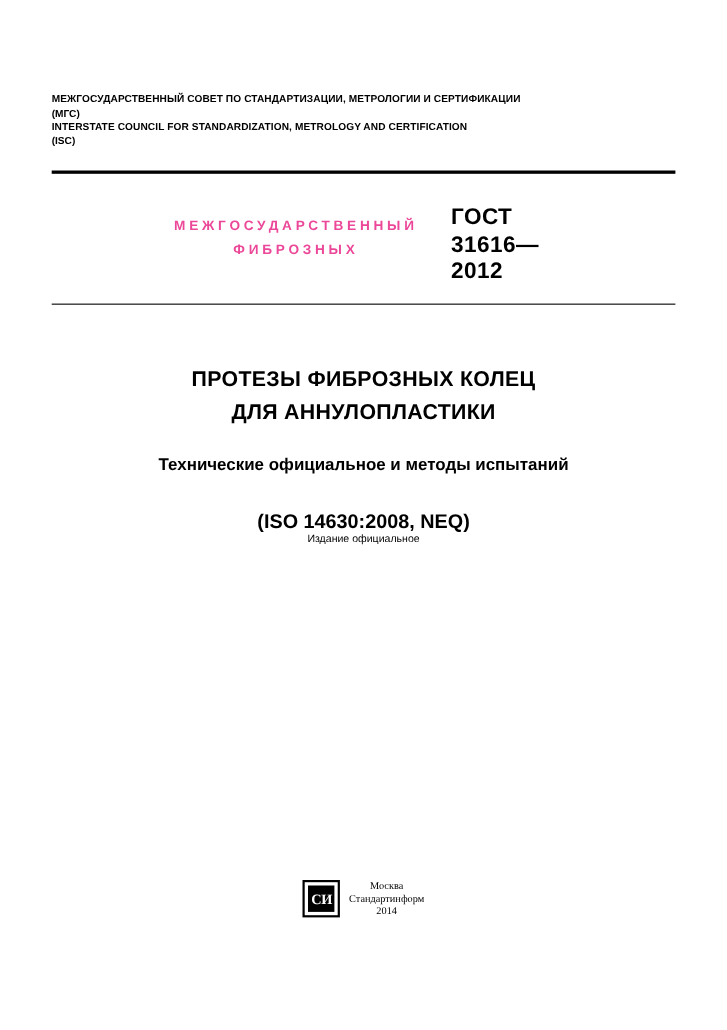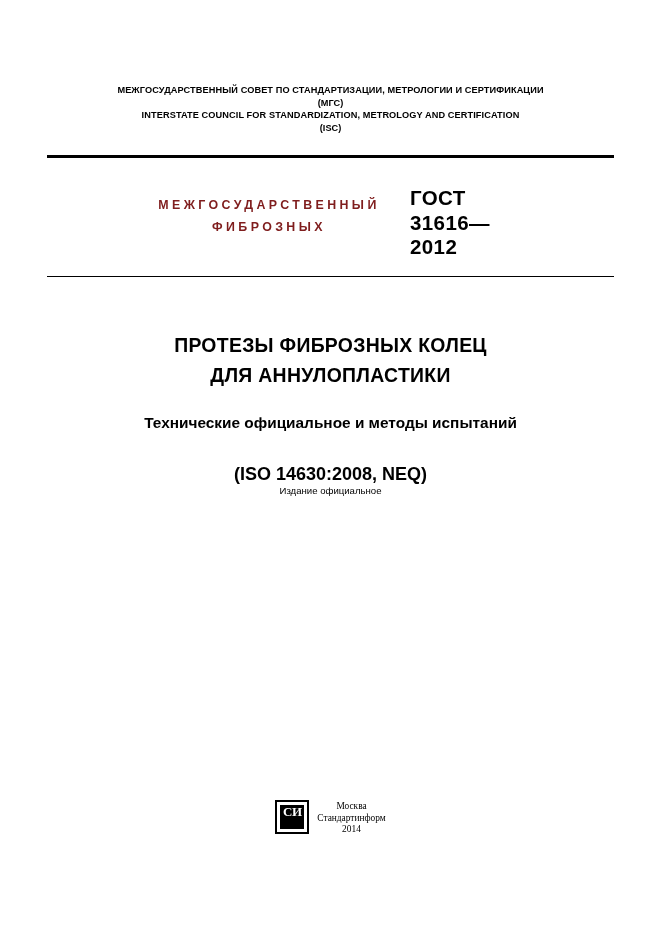--- a/index.html
+++ b/index.html
@@ -23,21 +23,21 @@
     height: 936px;
     background: #ffffff;
   }
 
   
   .header-block {
     position: absolute;
     left: 47px;
     top: 84px;
     width: 567px;
-    text-align: center;
+    text-align: left;
   }
   .header-line {
     font-size: 9.2px;
     font-weight: bold;
     line-height: 12.6px;
     letter-spacing: 0.1px;
   }
   .header-sub {
     font-size: 9.2px;
     font-weight: bold;
@@ -70,21 +70,21 @@
   .std-label {
     position: absolute;
     left: 62px;
     top: 8px;
     width: 320px;
     text-align: center;
     font-size: 12.4px;
     font-weight: bold;
     letter-spacing: 3.4px;
     line-height: 22px;
-    color: #7f1d1d;
+    color: #ec4899;
   }
   .gost-number {
     position: absolute;
     right: 24px;
     top: 0px;
     width: 180px;
     text-align: left;
     font-size: 20.5px;
     font-weight: bold;
     line-height: 24.5px;
@@ -143,20 +143,21 @@
     margin-top: 2px;
   }
   .logo .logo-inner {
     position: absolute;
     left: 3px;
     top: 3px;
     right: 3px;
     bottom: 3px;
     background: #000;
     display: flex;
+    align-items: center;
     justify-content: center;
   }
   .logo .logo-text {
     color: #ffffff;
     font-family: "Liberation Serif", serif;
     font-size: 13px;
     font-weight: bold;
     letter-spacing: -0.5px;
     line-height: 1;
   }

